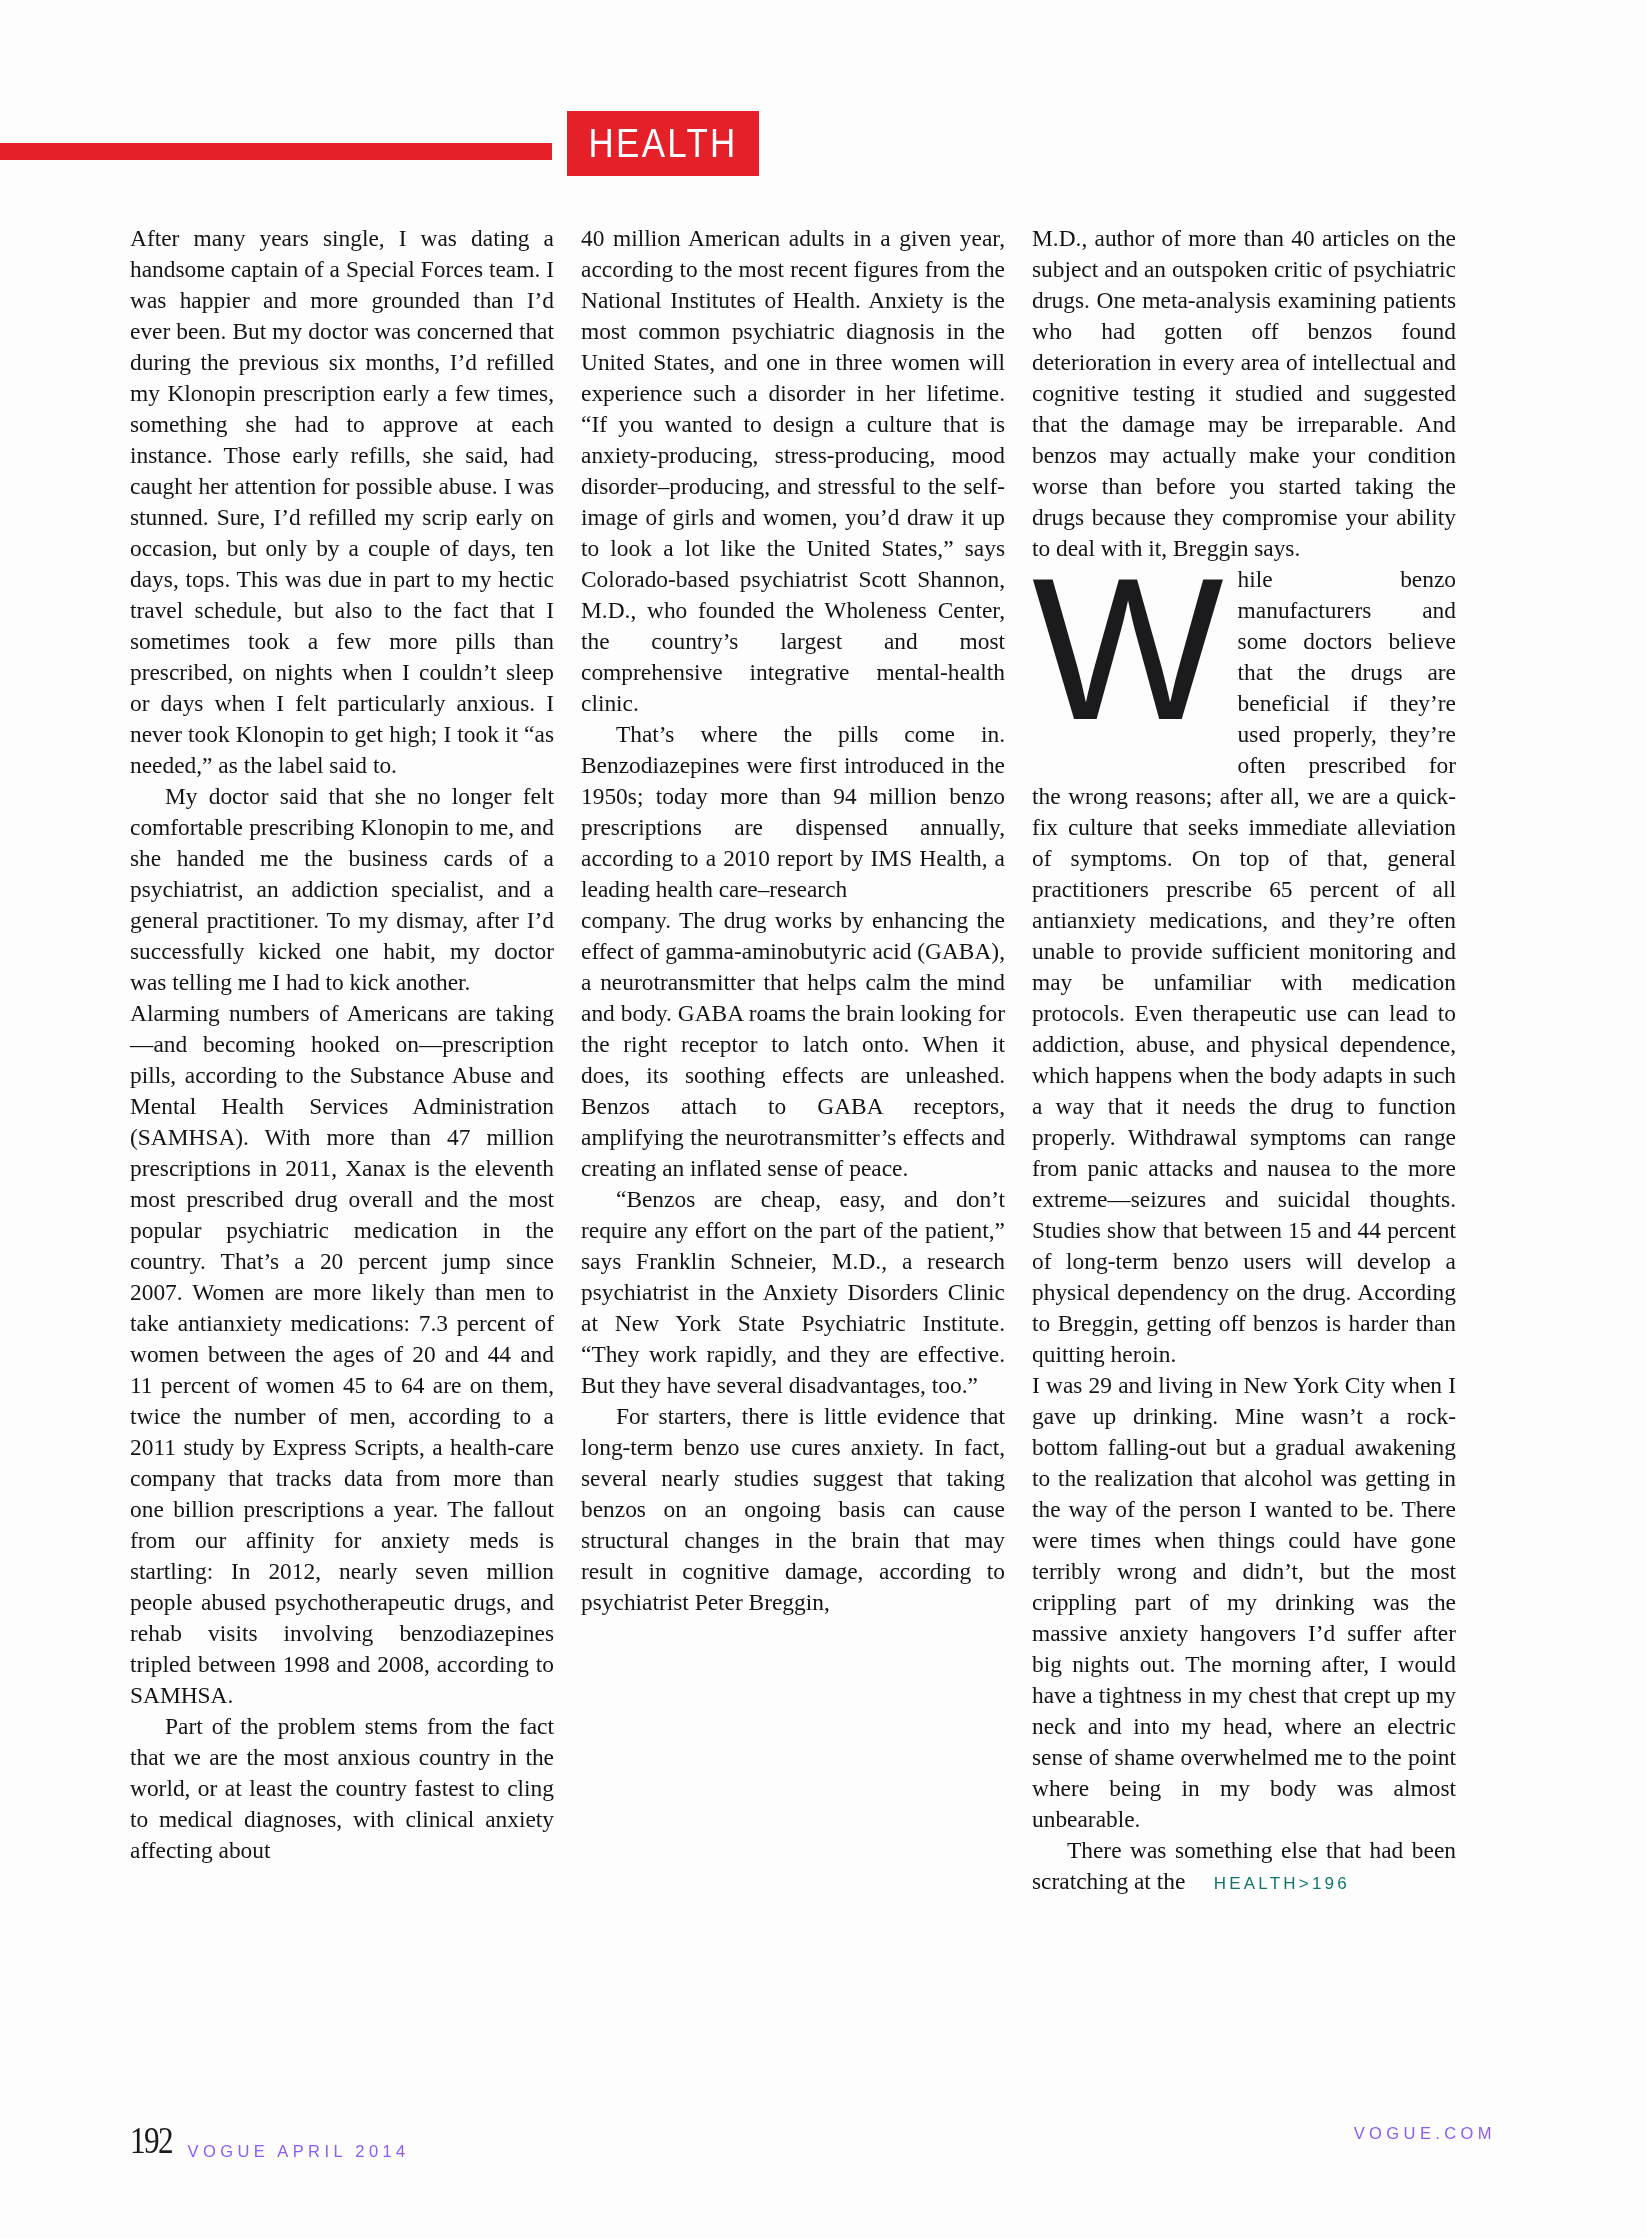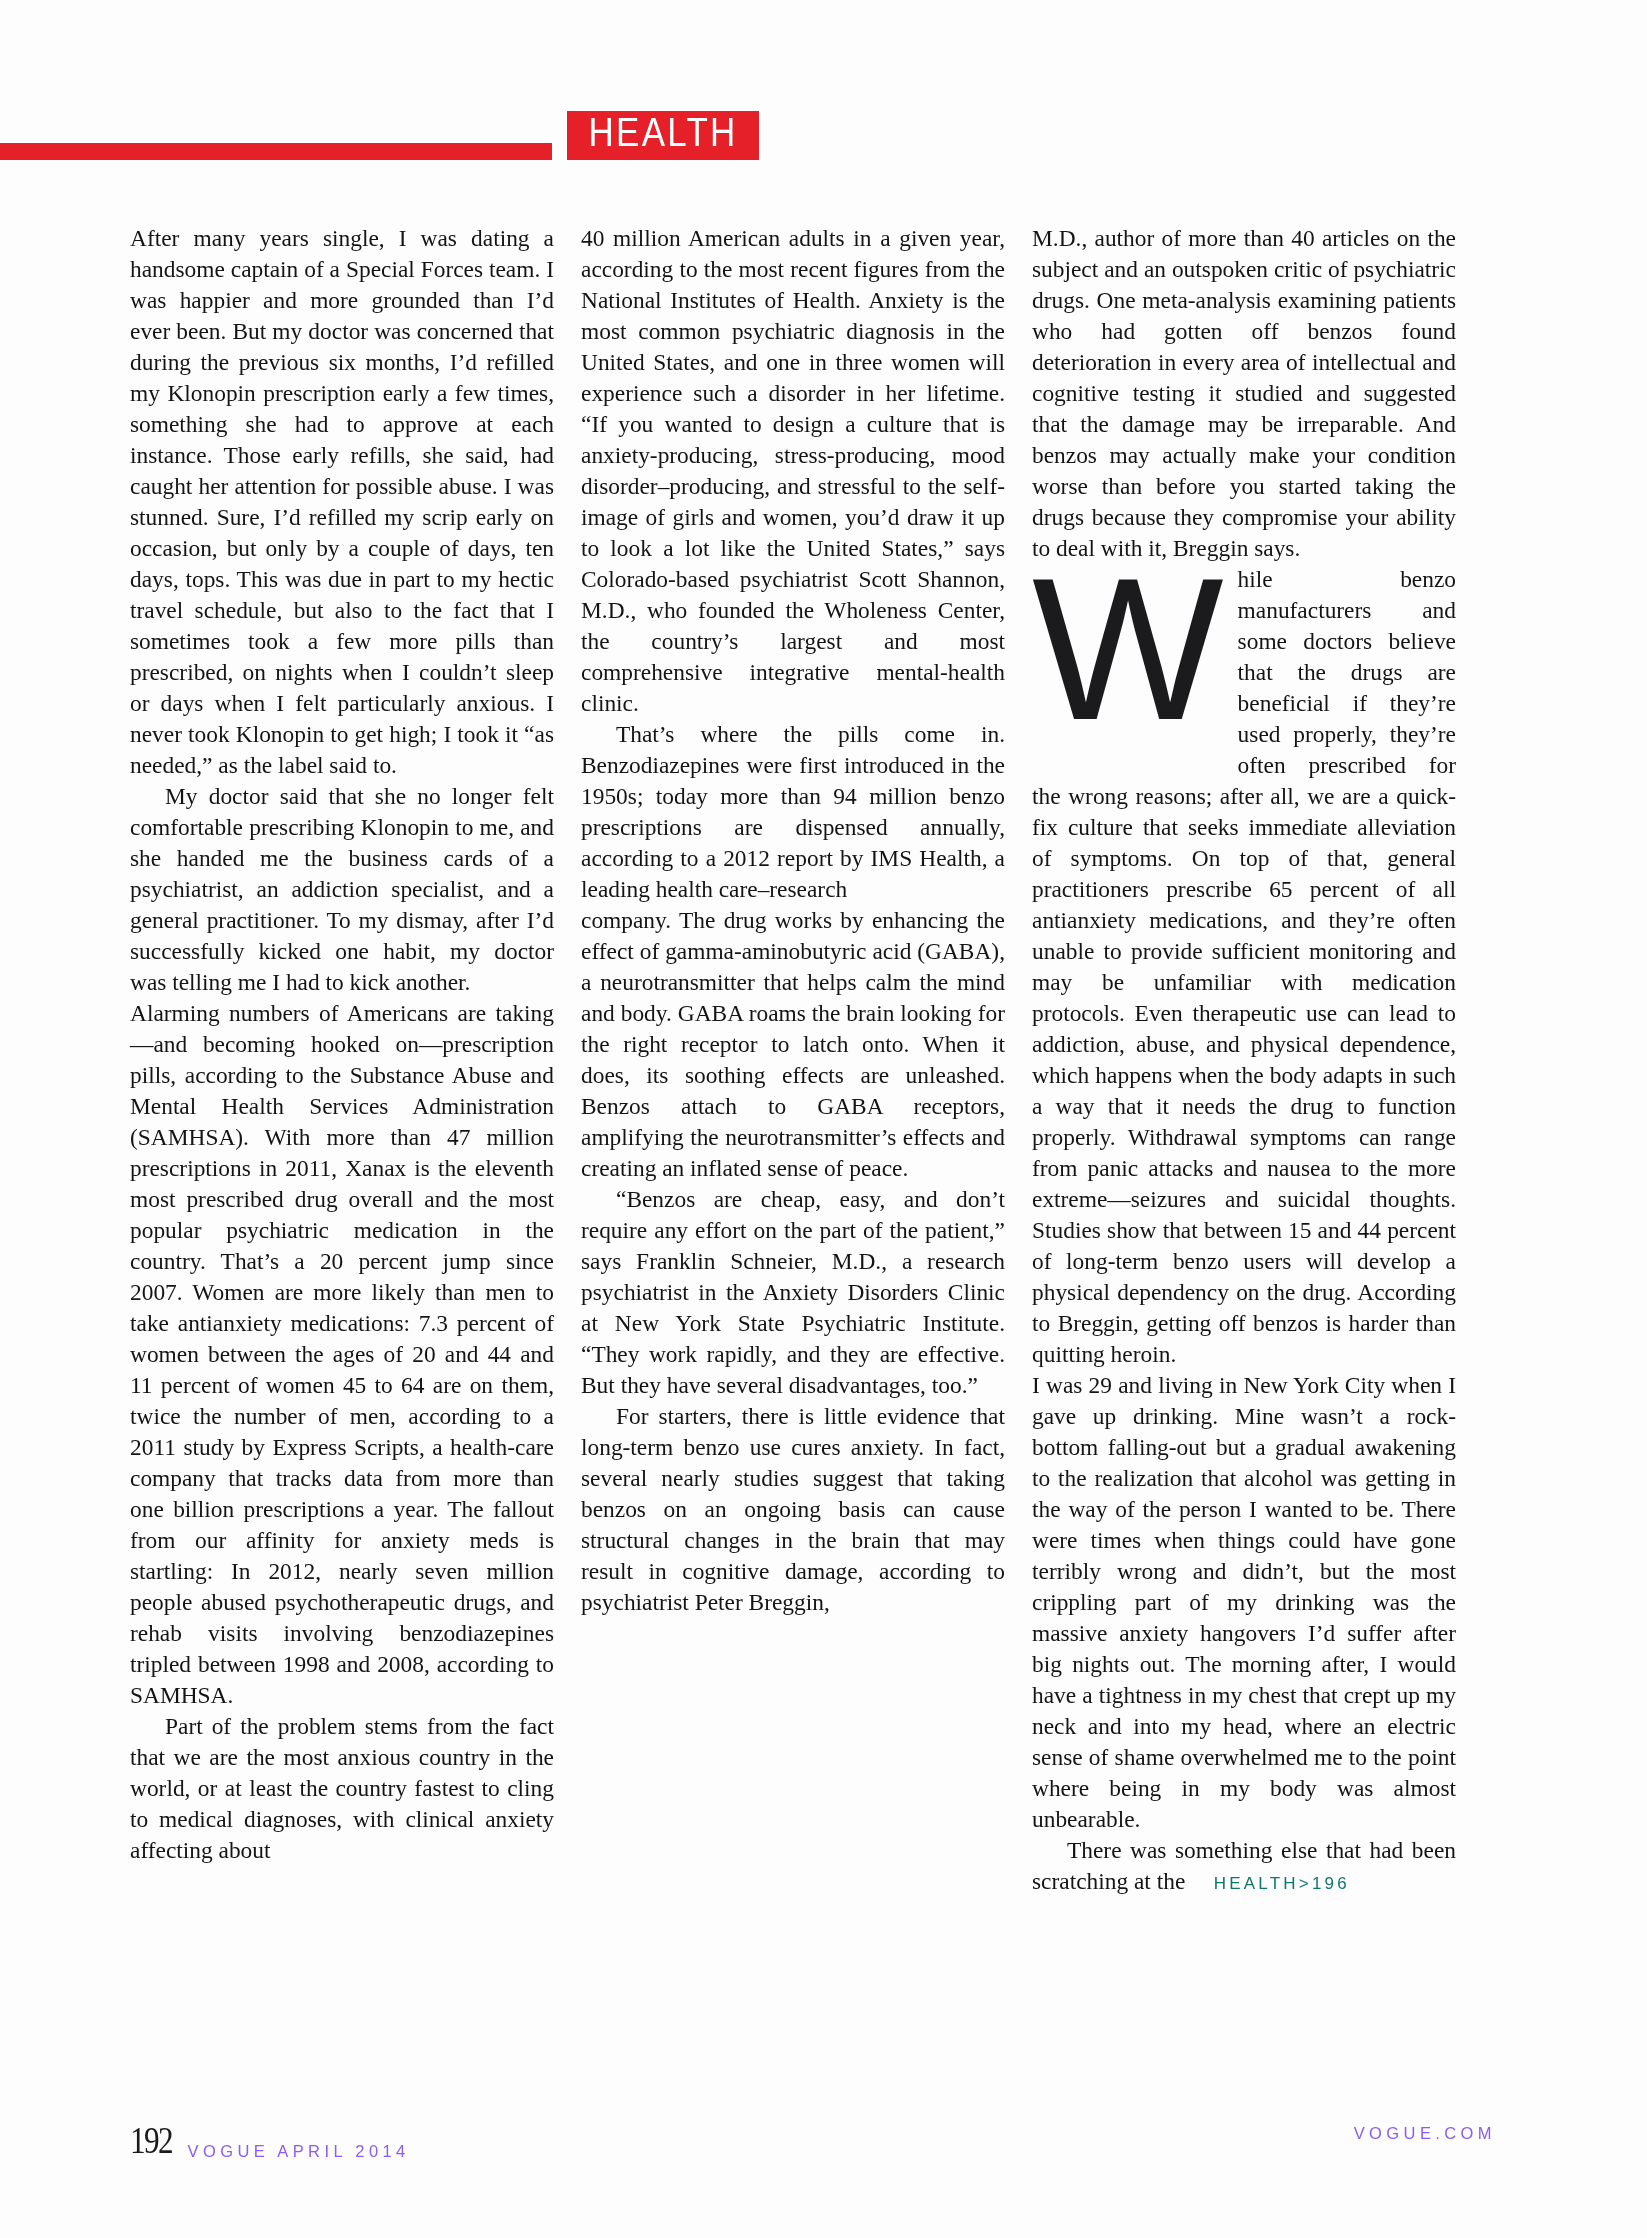--- a/index.html
+++ b/index.html
@@ -9,22 +9,22 @@
   }
 
   
   .beauty {
     position:absolute; left:129px; top:19px; font-size:124px; line-height:1;
     font-weight:500; color:#17161a; white-space:nowrap;
   }
   .beauty .squeeze { display:inline-block; transform:scaleX(0.82); transform-origin:left top; letter-spacing:-3.8px; }
   .header-rule { position:absolute; left:0; top:143px; width:552px; height:17px; }
   .health-tag {
-    position:absolute; left:567px; top:111px; width:192px; height:49px;
-    display:flex; justify-content:center;
+    position:absolute; left:567px; top:111px; width:192px; height:65px;
+    display:flex; align-items:center; justify-content:center;
   }
   .health-tag span {
     font-family:"Liberation Sans", sans-serif; color:#ffffff; font-size:38px;
     letter-spacing:2.5px; font-weight:400; transform:scaleY(1.08) scaleX(0.92);
   }
 
   
   .columns {
     position:absolute; left:130px; top:223px; width:1349px;
     display:flex; gap:27px;
@@ -92,21 +92,21 @@
 
     <div class="col">
       <p>After many years single, I was dating a handsome captain of a Special Forces team. I was happier and more grounded than I’d ever been. But my doctor was concerned that during the previous six months, I’d refilled my Klonopin prescription early a few times, something she had to approve at each instance. Those early refills, she said, had caught her attention for possible abuse. I was stunned. Sure, I’d refilled my scrip early on occasion, but only by a couple of days, ten days, tops. This was due in part to my hectic travel schedule, but also to the fact that I sometimes took a few more pills than prescribed, on nights when I couldn’t sleep or days when I felt particularly anxious. I never took Klonopin to get high; I took it “as needed,” as the label said to.</p>
       <p class="indent">My doctor said that she no longer felt comfortable prescribing Klonopin to me, and she handed me the business cards of a psychiatrist, an addiction specialist, and a general practitioner. To my dismay, after I’d successfully kicked one habit, my doctor was telling me I had to kick another.</p>
       <p class="section-break">Alarming numbers of Americans are taking—and becoming hooked on—prescription pills, according to the Substance Abuse and Mental Health Services Administration (SAMHSA). With more than 47 million prescriptions in 2011, Xanax is the eleventh most prescribed drug overall and the most popular psychiatric medication in the country. That’s a 20 percent jump since 2007. Women are more likely than men to take antianxiety medications: 7.3 percent of women between the ages of 20 and 44 and 11 percent of women 45 to 64 are on them, twice the number of men, according to a 2011 study by Express Scripts, a health-care company that tracks data from more than one billion prescriptions a year. The fallout from our affinity for anxiety meds is startling: In 2012, nearly seven million people abused psychotherapeutic drugs, and rehab visits involving benzodiazepines tripled between 1998 and 2008, according to SAMHSA.</p>
       <p class="indent">Part of the problem stems from the fact that we are the most anxious country in the world, or at least the country fastest to cling to medical diagnoses, with clinical anxiety affecting about</p>
     </div>
 
     <div class="col">
       <p>40 million American adults in a given year, according to the most recent figures from the National Institutes of Health. Anxiety is the most common psychiatric diagnosis in the United States, and one in three women will experience such a disorder in her lifetime. “If you wanted to design a culture that is anxiety-producing, stress-producing, mood disorder–producing, and stressful to the self-image of girls and women, you’d draw it up to look a lot like the United States,” says Colorado-based psychiatrist Scott Shannon, M.D., who founded the Wholeness Center, the country’s largest and most comprehensive integrative mental-health clinic.</p>
-      <p class="indent">That’s where the pills come in. Benzodiazepines were first introduced in the 1950s; today more than 94 million benzo prescriptions are dispensed annually, according to a 2012 report by IMS Health, a leading health care–research</p>
+      <p class="indent">That’s where the pills come in. Benzodiazepines were first introduced in the 1950s; today more than 94 million benzo prescriptions are dispensed annually, according to a 2010 report by IMS Health, a leading health care–research</p>
       <p class="after-quote">company. The drug works by enhancing the effect of gamma-aminobutyric acid (GABA), a neurotransmitter that helps calm the mind and body. GABA roams the brain looking for the right receptor to latch onto. When it does, its soothing effects are unleashed. Benzos attach to GABA receptors, amplifying the neurotransmitter’s effects and creating an inflated sense of peace.</p>
       <p class="indent">“Benzos are cheap, easy, and don’t require any effort on the part of the patient,” says Franklin Schneier, M.D., a research psychiatrist in the Anxiety Disorders Clinic at New York State Psychiatric Institute. “They work rapidly, and they are effective. But they have several disadvantages, too.”</p>
       <p class="indent">For starters, there is little evidence that long-term benzo use cures anxiety. In fact, several nearly studies suggest that taking benzos on an ongoing basis can cause structural changes in the brain that may result in cognitive damage, according to psychiatrist Peter Breggin,</p>
     </div>
 
     <div class="col">
       <p>M.D., author of more than 40 articles on the subject and an outspoken critic of psychiatric drugs. One meta-analysis examining patients who had gotten off benzos found deterioration in every area of intellectual and cognitive testing it studied and suggested that the damage may be irreparable. And benzos may actually make your condition worse than before you started taking the drugs because they compromise your ability to deal with it, Breggin says.</p>
       <p class="dropcap-para">
         <span class="dropcap">W</span><span>hile benzo manufacturers and some doctors believe that the drugs are beneficial if they’re used properly, they’re often prescribed for the wrong reasons; after all, we are a quick-fix culture that seeks immediate alleviation of symptoms. On top of that, general practitioners prescribe 65 percent of all antianxiety medications, and they’re often unable to provide sufficient monitoring and may be unfamiliar with medication protocols. Even therapeutic use can lead to addiction, abuse, and physical dependence, which happens when the body adapts in such a way that it needs the drug to function properly. Withdrawal symptoms can range from panic attacks and nausea to the more extreme—seizures and suicidal thoughts. Studies show that between 15 and 44 percent of long-term benzo users will develop a physical dependency on the drug. According to Breggin, getting off benzos is harder than quitting heroin.</span>
       </p>

